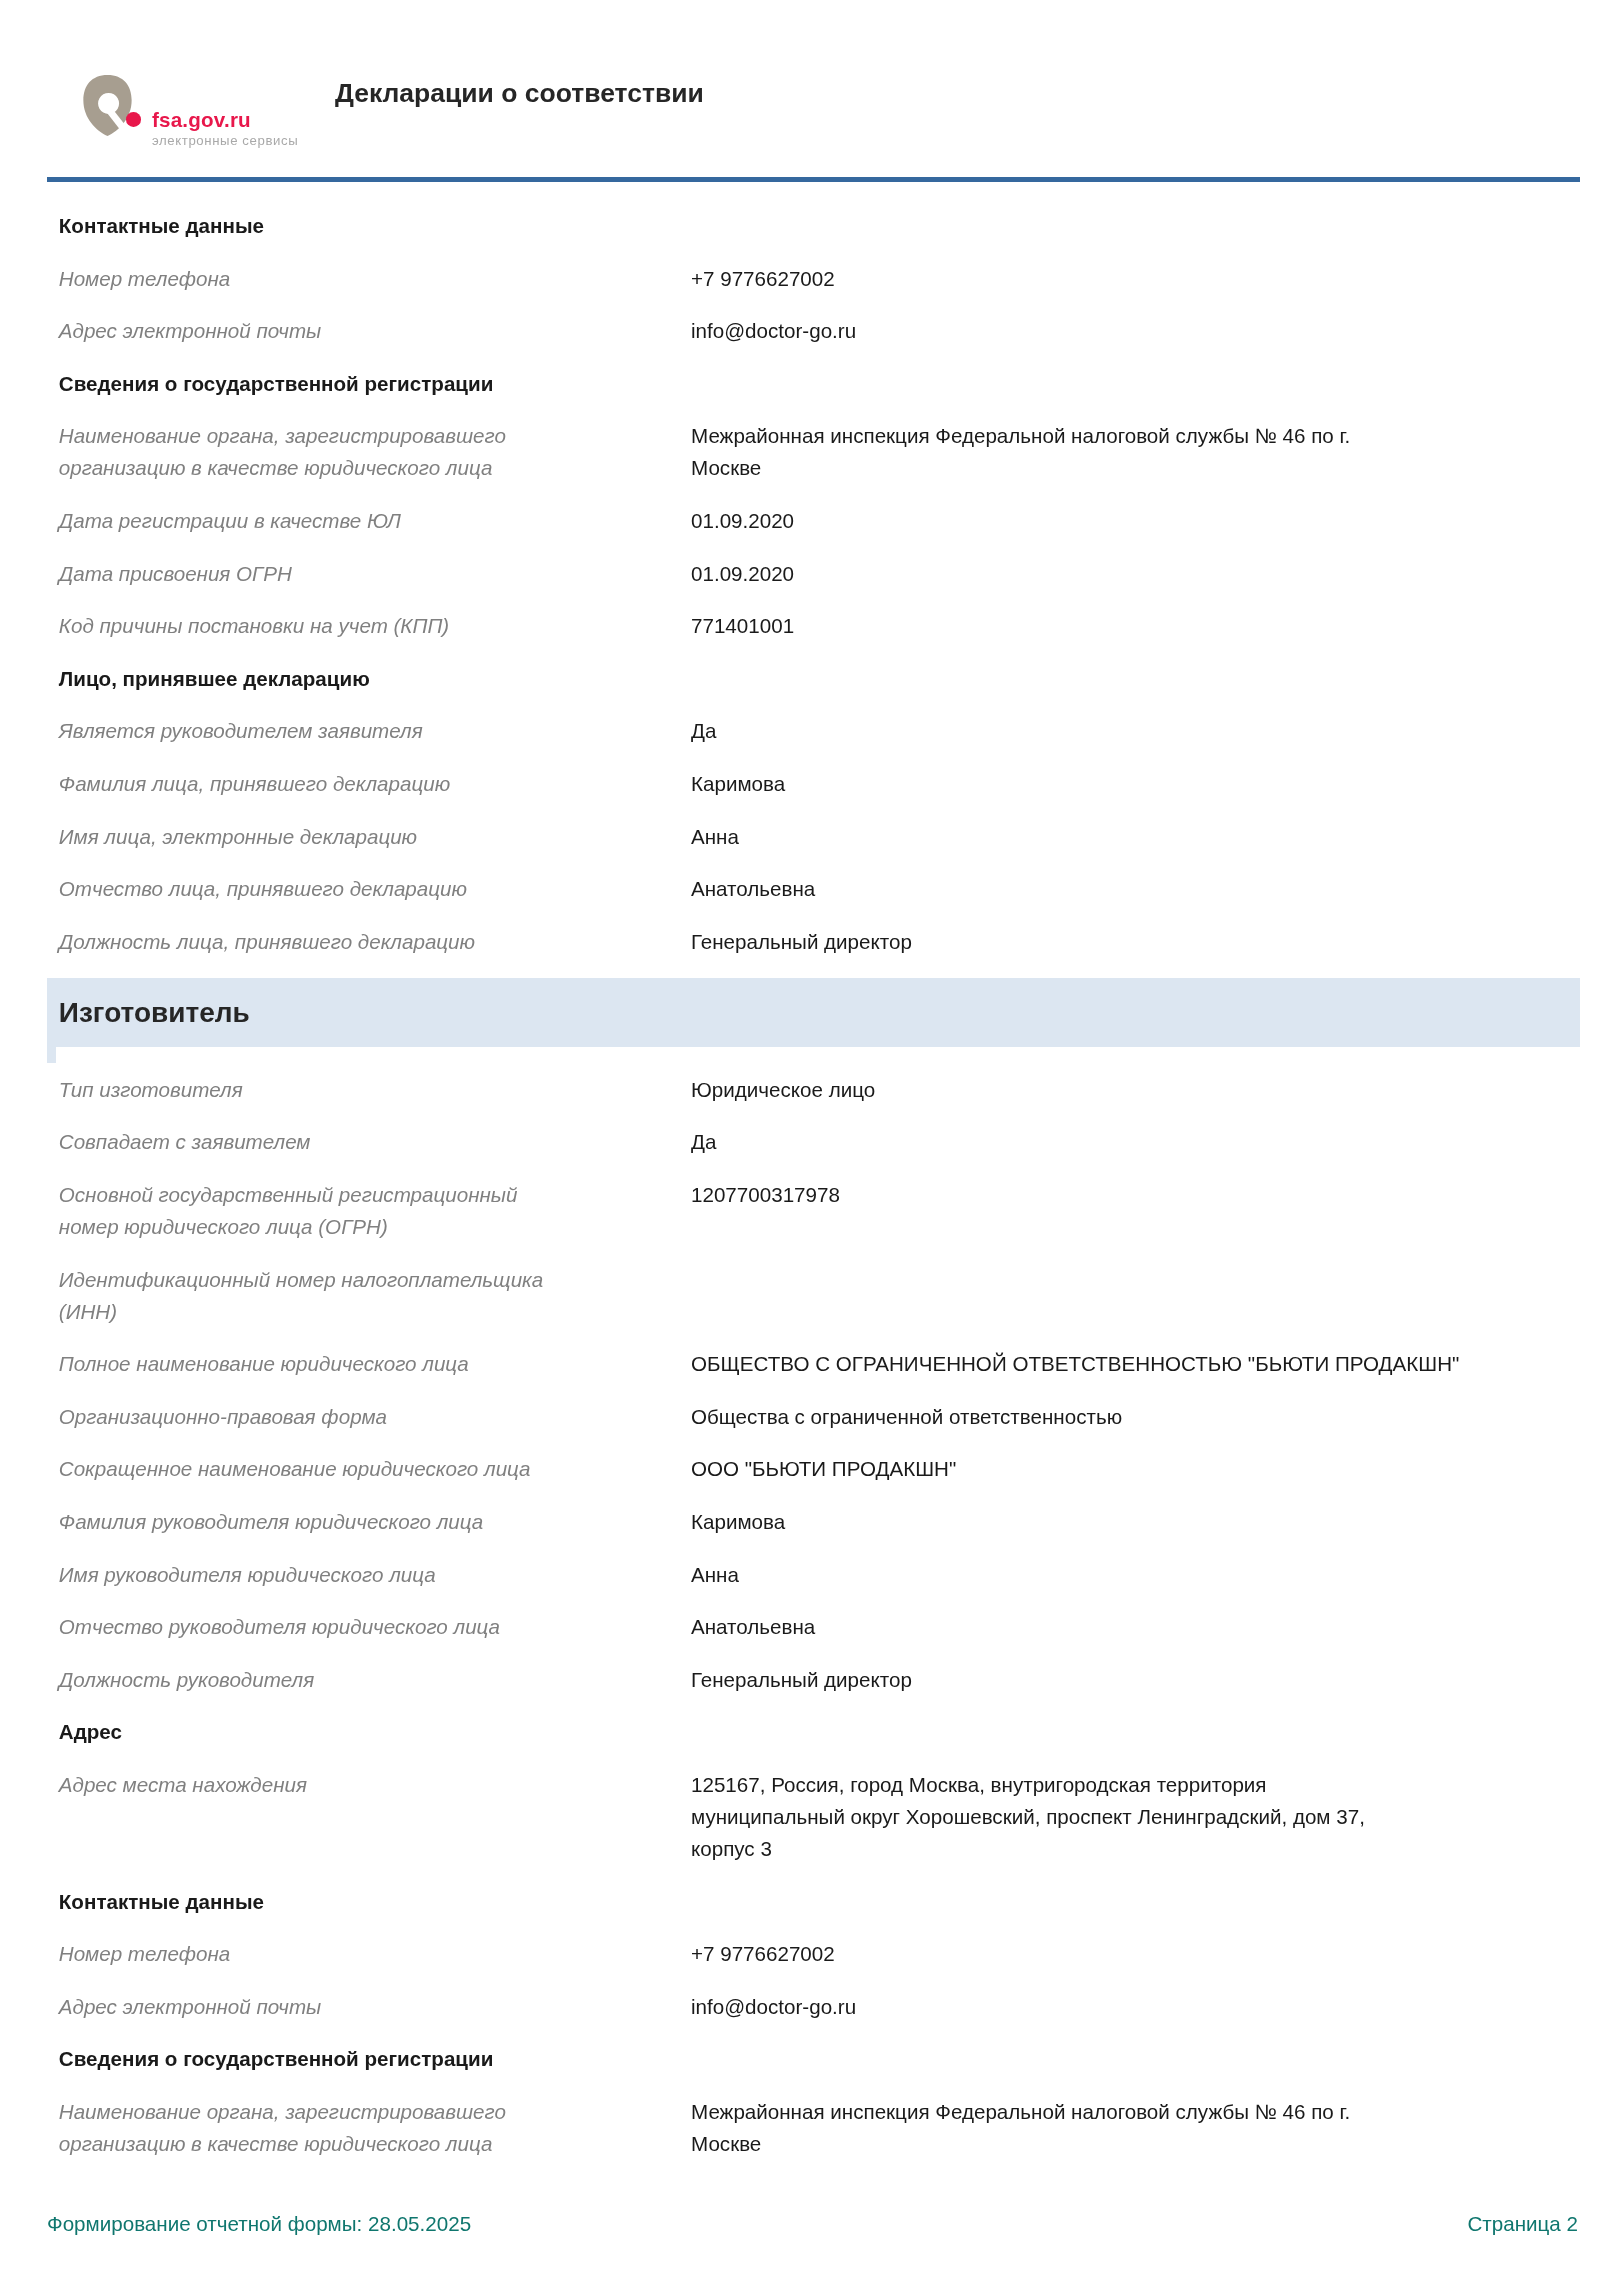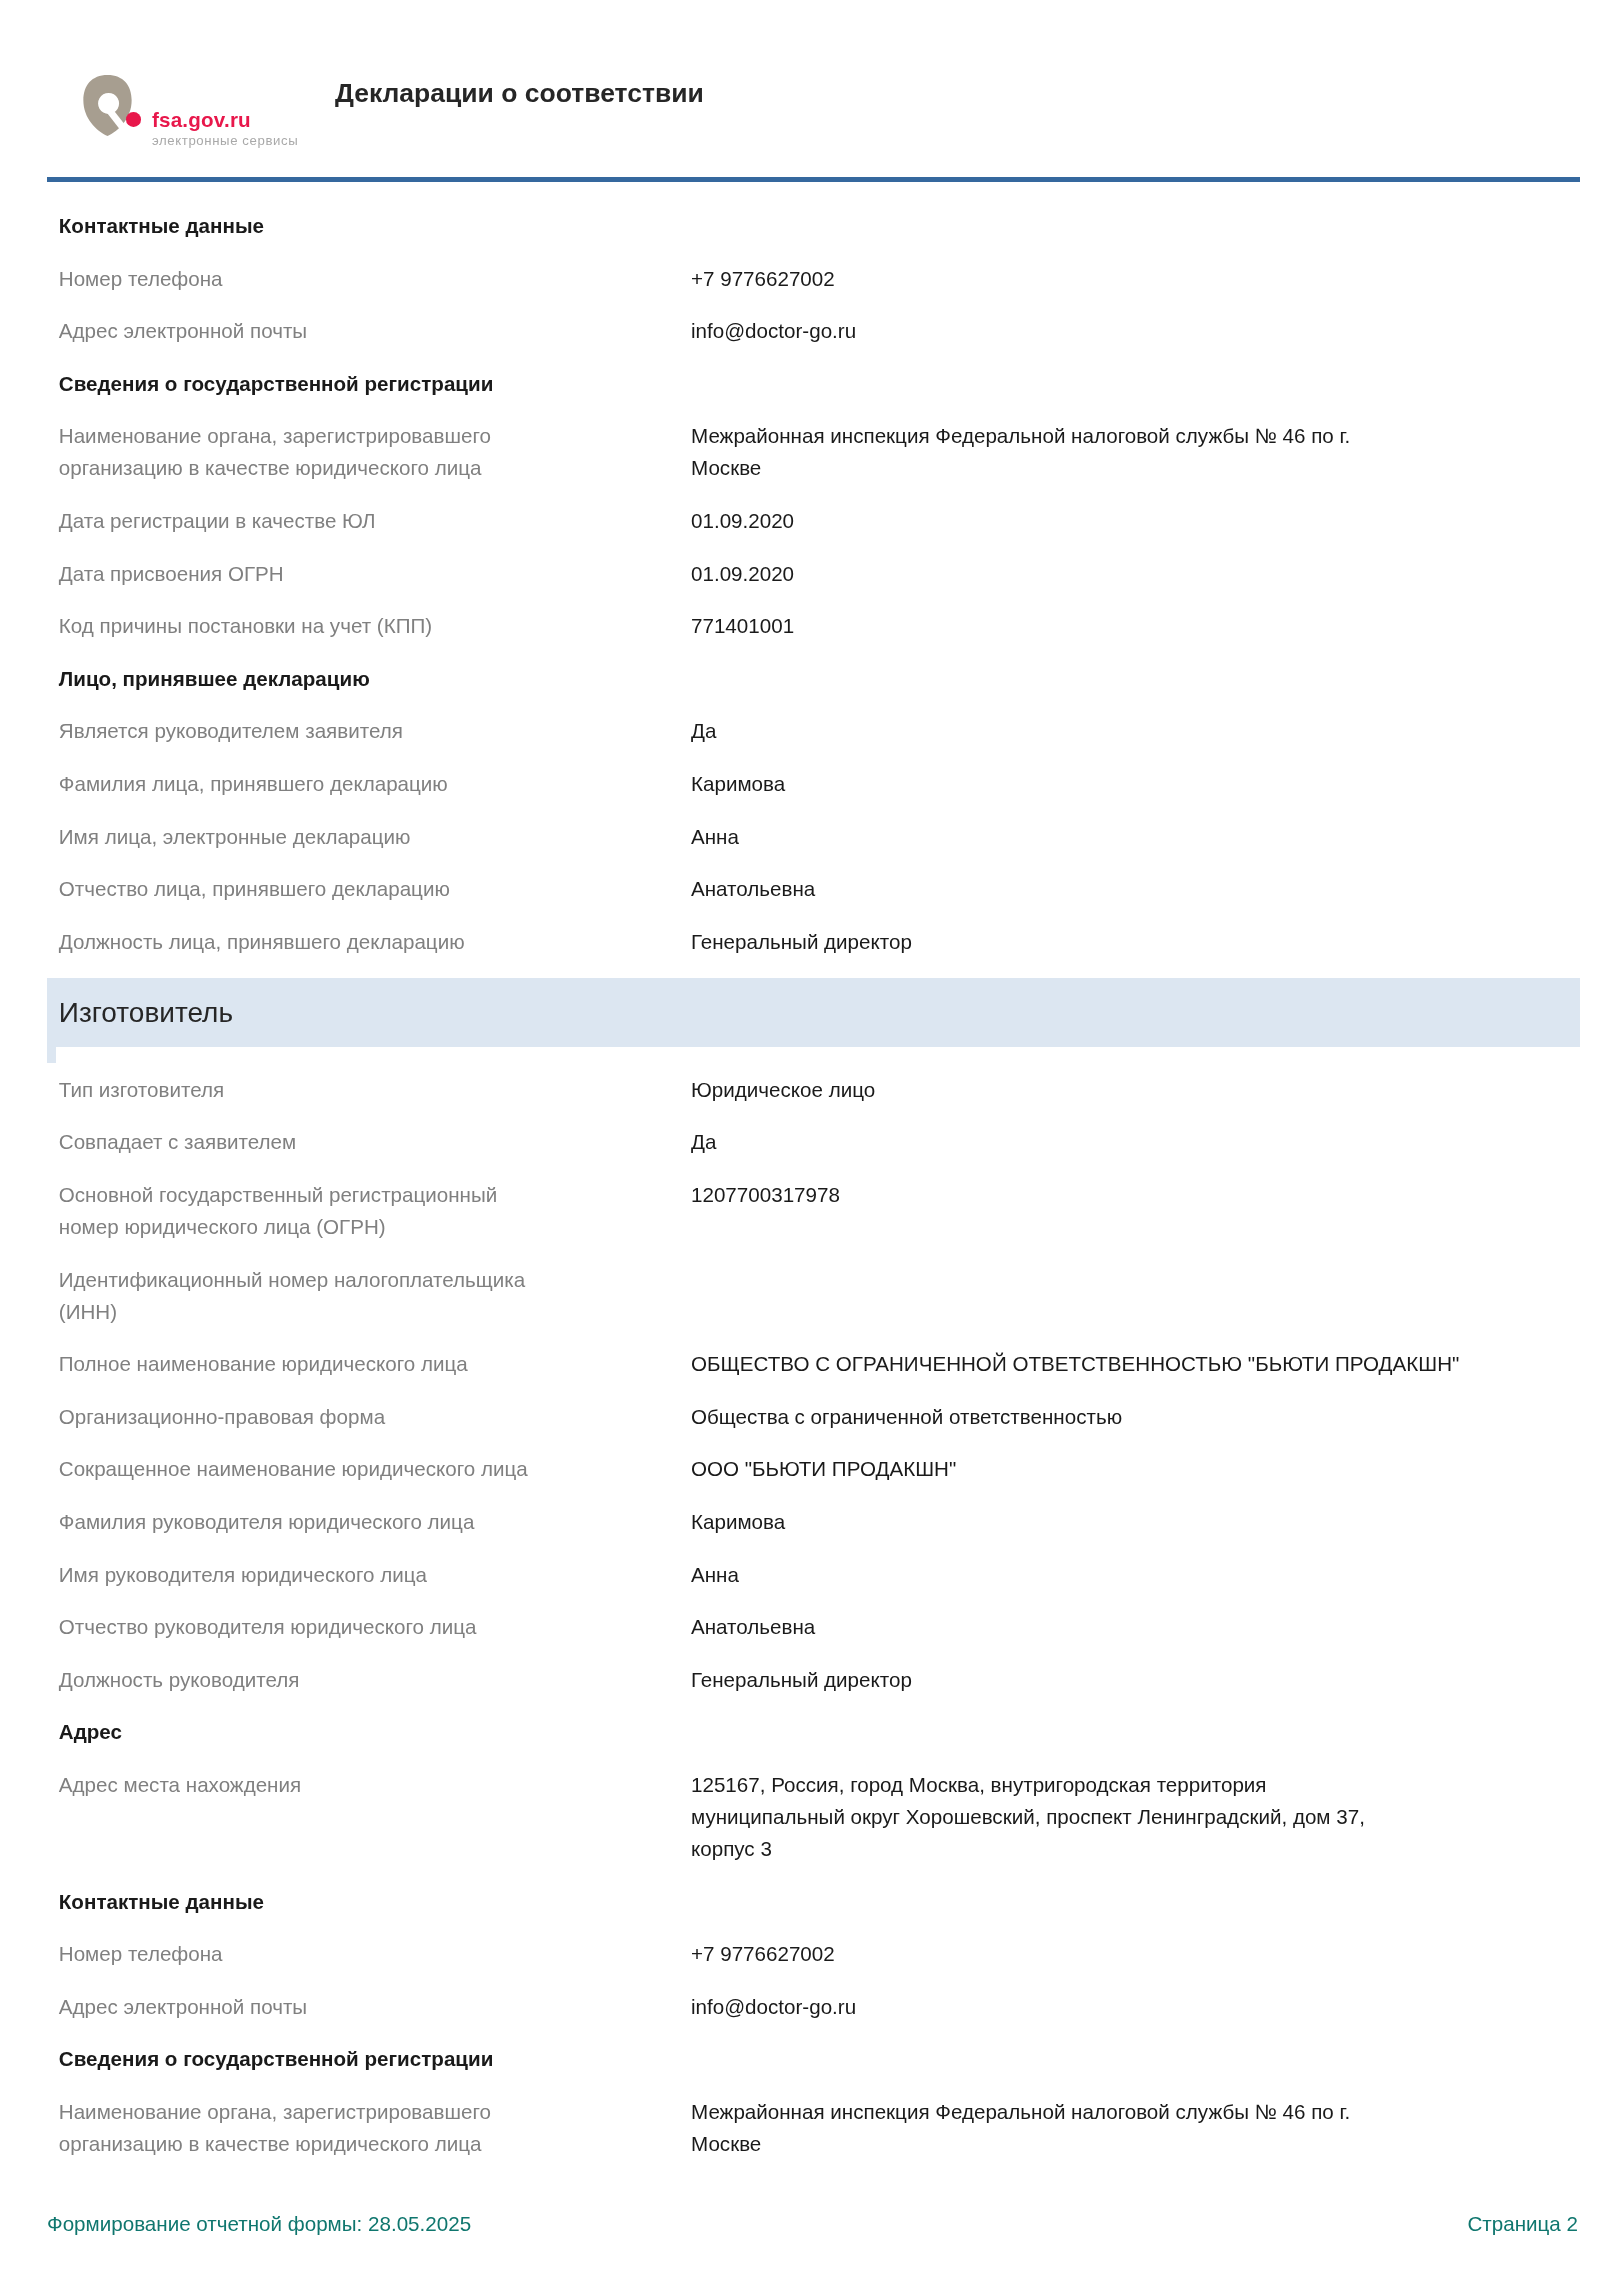--- a/index.html
+++ b/index.html
@@ -35,33 +35,34 @@
     padding-left:11.8px;
     font-weight:bold;color:#1A1A1A;
     line-height:32px;margin-bottom:20.6px;
   }
   .row{display:flex;margin-bottom:20.6px;line-height:32px;}
   .label{
     flex:0 0 644px;
     padding-left:11.8px;padding-right:118px;
     color:var(--label);
     white-space:pre-line;
+    font-style:italic;
   }
   .value{
     flex:1;max-width:843px;
     color:var(--value);
     white-space:pre-line;
   }
   .band{
     position:relative;
     height:69px;margin:15.7px 0 26.5px 0;
     background:var(--band-bg);
     display:flex;align-items:center;
     padding-left:11.8px;
-    font-size:28px;font-weight:normal;color:#262626;
+    font-size:28px;font-weight:bold;color:#262626;
   }
   .band::after{
     content:"";position:absolute;left:0;top:69px;width:8.8px;height:15.7px;
     background:var(--band-bg);
   }
   
   .footer{
     position:absolute;left:47px;top:2208px;width:1531px;
     display:flex;justify-content:space-between;
     font-size:20.6px;color:#0f766e;line-height:32px;

